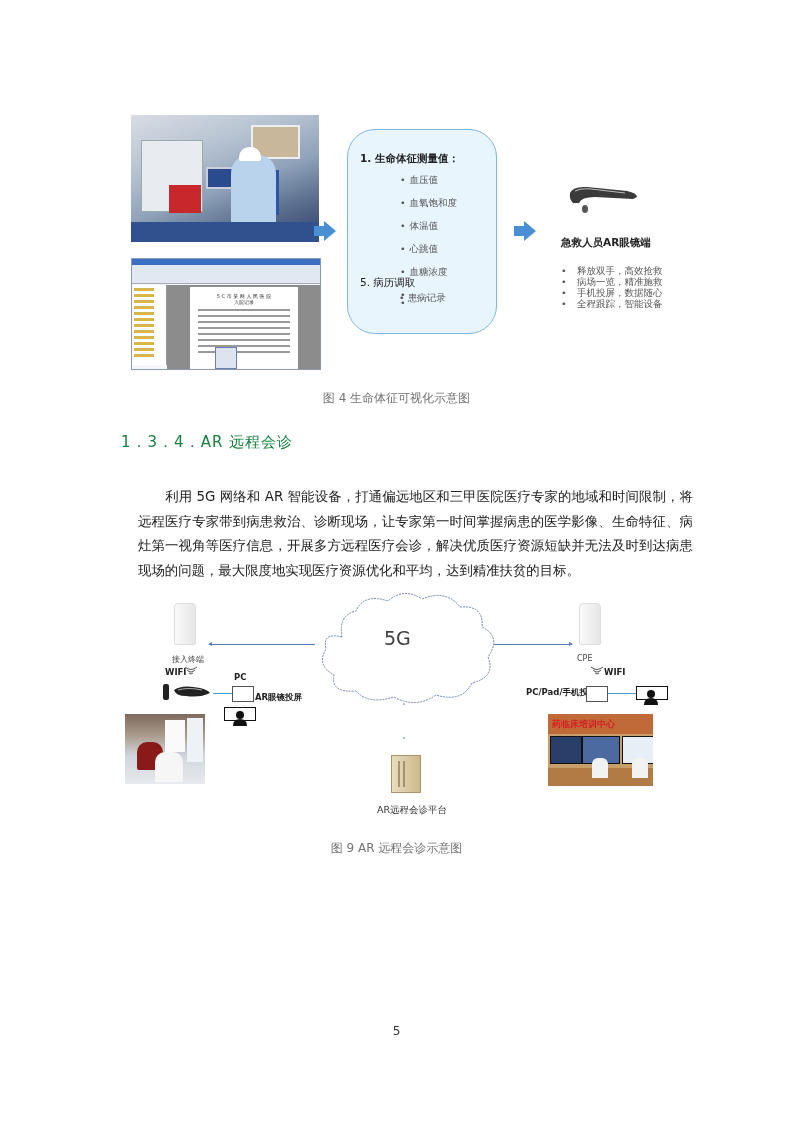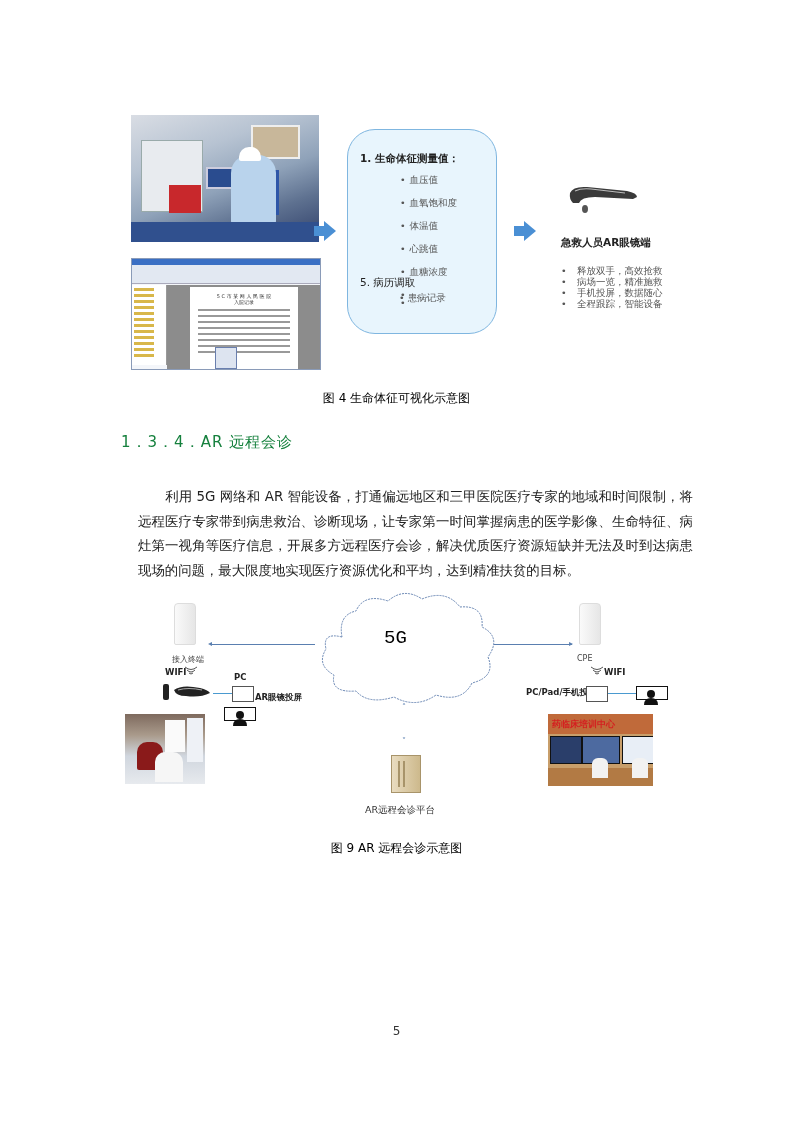--- a/index.html
+++ b/index.html
@@ -36,32 +36,32 @@
     border:1px solid #7fb6e0; border-radius:28px; box-sizing:border-box; }
   .vitals-box .h { position:absolute; left:12px; font-size:10.5px; font-weight:bold; color:#222; }
   .vitals-box .li { position:absolute; left:52px; font-size:9.5px; color:#555; }
   .vitals-box .li::before { content:"•"; margin-right:4px; }
 
   .glasses { left:567px; top:183px; width:72px; height:32px; }
   .glasses-title { left:561px; top:236px; font-size:10.5px; font-weight:bold; color:#222; }
   .glasses-list { left:561px; top:265px; font-size:9.5px; color:#555; line-height:11px; }
   .glasses-list div::before { content:"•"; display:inline-block; width:16px; color:#555; }
 
-  .caption { font-size:12px; color:#000000; text-align:center; width:793px; left:0; }
+  .caption { font-size:12px; color:#737373; text-align:center; width:793px; left:0; }
   .heading { left:121px; top:433px; font-size:15px; color:#15803d; letter-spacing:1px; }
   .para { left:121px; top:485px; width:555px; font-size:13.4px; line-height:24.5px; color:#222; text-align:justify;margin-left:17px; }
   .para .indent { display:inline-block; width:27px; }
 
   
   .router { width:20px; height:40px; background:linear-gradient(90deg,#fafafa,#e6e6e6); border:1px solid #ddd; border-radius:4px 4px 2px 2px; }
   .small-lbl { font-size:8px; color:#444; }
   .bold-lbl { font-size:8.5px; font-weight:bold; color:#222; }
   .line { background:#5a7fb0; }
   .cloud { left:312px; top:587px; width:190px; height:120px; }
-  .cloud-lbl { left:384px; top:627px; font-size:19px; color:#000000;font-family:Liberation Mono, monospace; }
+  .cloud-lbl { left:384px; top:627px; font-size:19px; color:#404040; }
   .screen { width:20px; height:14px; border:1px solid #555; background:#fff; }
   .dual { width:30px; height:12px; border:1.5px solid #111; background:#fff; }
   .person { width:16px; height:16px; }
   .photo-patient { left:125px; top:714px; width:80px; height:70px;
     background:linear-gradient(180deg,#7e6a5e 0%,#a99a8b 30%,#d0d6de 60%,#e7eaee 100%); overflow:hidden; }
   .photo-patient .p1 { position:absolute; left:12px; top:28px; width:26px; height:28px; background:#8a1a1a; border-radius:10px 10px 2px 2px; }
   .photo-patient .p2 { position:absolute; left:30px; top:38px; width:28px; height:30px; background:#f6f6f6; border-radius:10px 10px 0 0; }
   .photo-patient .p3 { position:absolute; left:40px; top:6px; width:20px; height:32px; background:#fafafa; }
   .photo-patient .p4 { position:absolute; left:62px; top:4px; width:16px; height:44px; background:#eef1f6; }
   .photo-center { left:548px; top:714px; width:105px; height:72px; background:#c89e6a; overflow:hidden; }
@@ -233,17 +233,17 @@
   <div class="ppl" style="left:44px;"></div>
   <div class="ppl" style="left:84px;"></div>
 </div>
 
 <div class="abs small-lbl" style="left:402px;top:703px;color:#5a7fb0;">˄</div>
 <div class="abs small-lbl" style="left:402px;top:737px;color:#5a7fb0;">˅</div>
 <div class="abs server">
     <i style="left:6px;"></i>
     <i style="left:11px;"></i>
   </div>
-<div class="abs" style="left:365px;top:804px;font-size:9.5px;color:#333;">AR远程会诊平台</div>
+<div class="abs" style="left:377px;top:804px;font-size:9.5px;color:#333;">AR远程会诊平台</div>
 
 <div class="abs caption" style="top:840px;">图 9 AR 远程会诊示意图</div>
 
 <div class="abs pagenum">5</div>
 
 </body></html>

